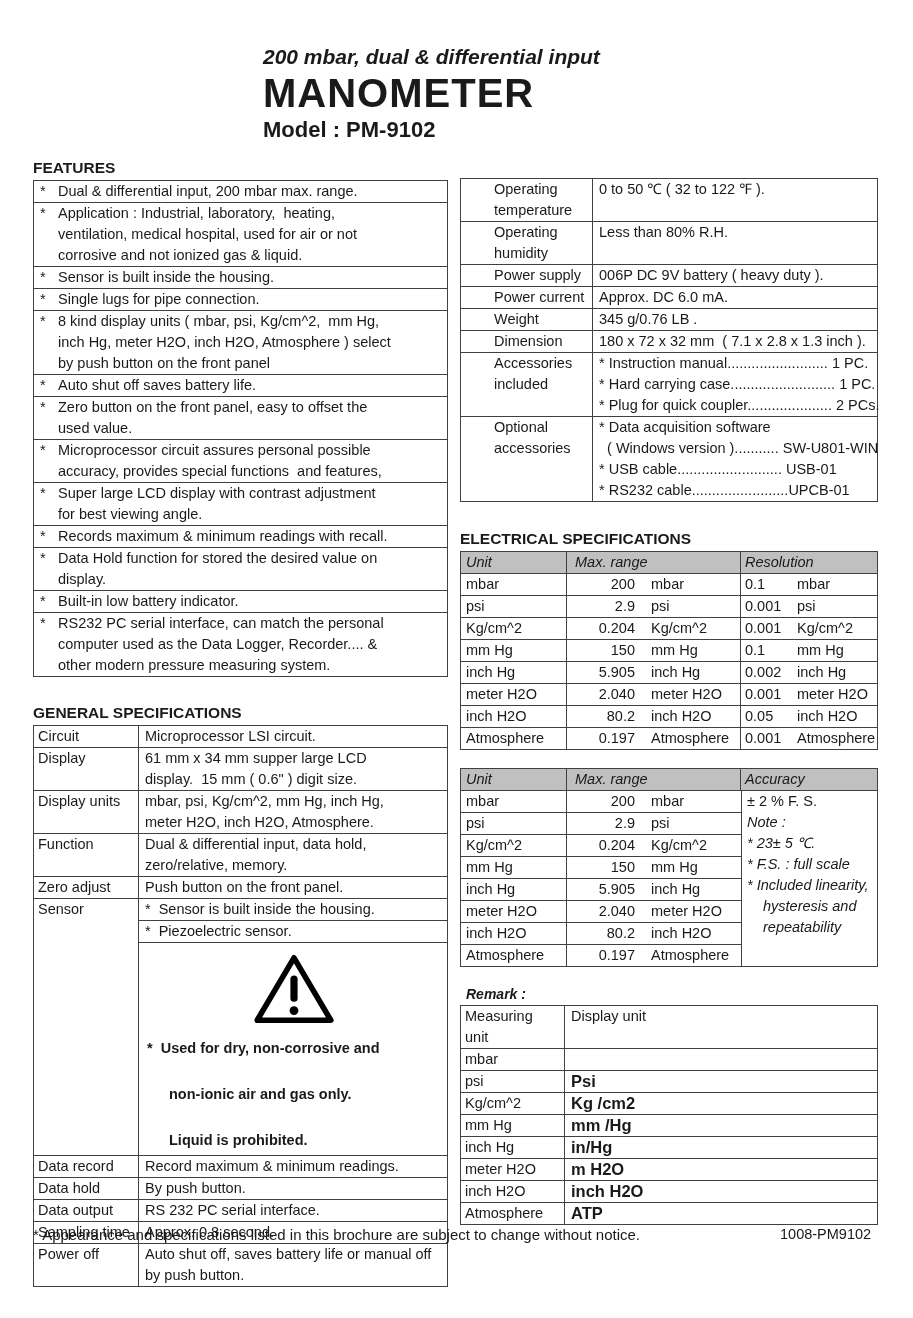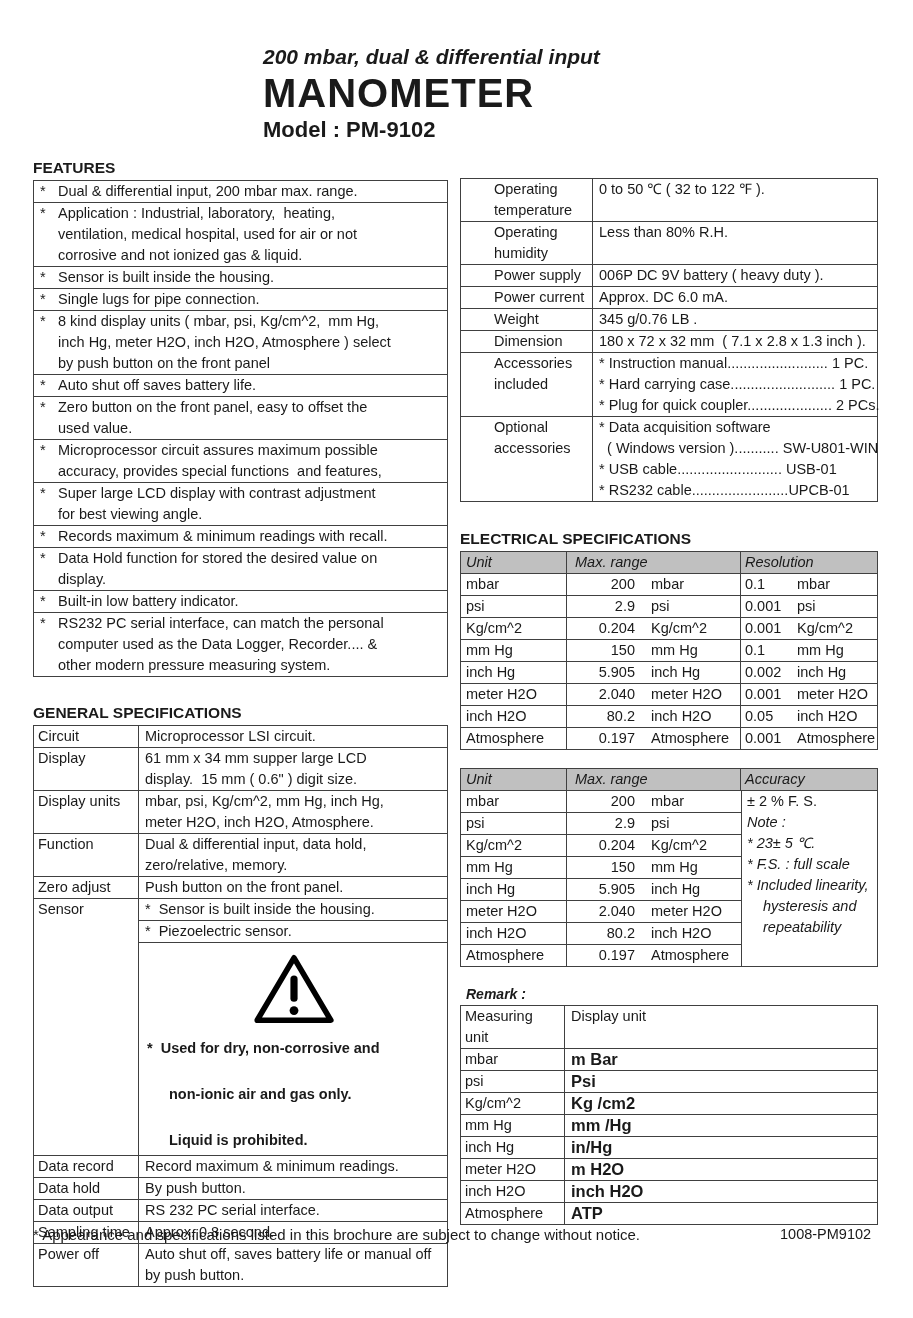--- a/index.html
+++ b/index.html
@@ -113,21 +113,21 @@
       <div class="f-item">
         <div class="f-bullet">*</div>
         <div class="f-text">
           <div class="line">Zero button on the front panel, easy to offset the</div>
           <div class="line">used value.</div>
         </div>
       </div>
       <div class="f-item">
         <div class="f-bullet">*</div>
         <div class="f-text">
-          <div class="line">Microprocessor circuit assures maximum possible</div>
+          <div class="line">Microprocessor circuit assures personal possible</div>
           <div class="line">accuracy, provides special functions  and features,</div>
         </div>
       </div>
       <div class="f-item">
         <div class="f-bullet">*</div>
         <div class="f-text">
           <div class="line">Super large LCD display with contrast adjustment</div>
           <div class="line">for best viewing angle.</div>
         </div>
       </div>
@@ -459,23 +459,20 @@
           <div class="line">unit</div>
         </div>
         <div class="t-val">
           <div class="line">Display unit</div>
         </div>
       </div>
       <div class="t-row">
         <div class="t-lbl">
           <div class="line">mbar</div>
         </div>
-        <div class="t-val">
-          <div class="rm-val">m Bar</div>
-        </div>
       </div>
       <div class="t-row">
         <div class="t-lbl">
           <div class="line">psi</div>
         </div>
         <div class="t-val">
           <div class="rm-val">Psi</div>
         </div>
       </div>
       <div class="t-row">

